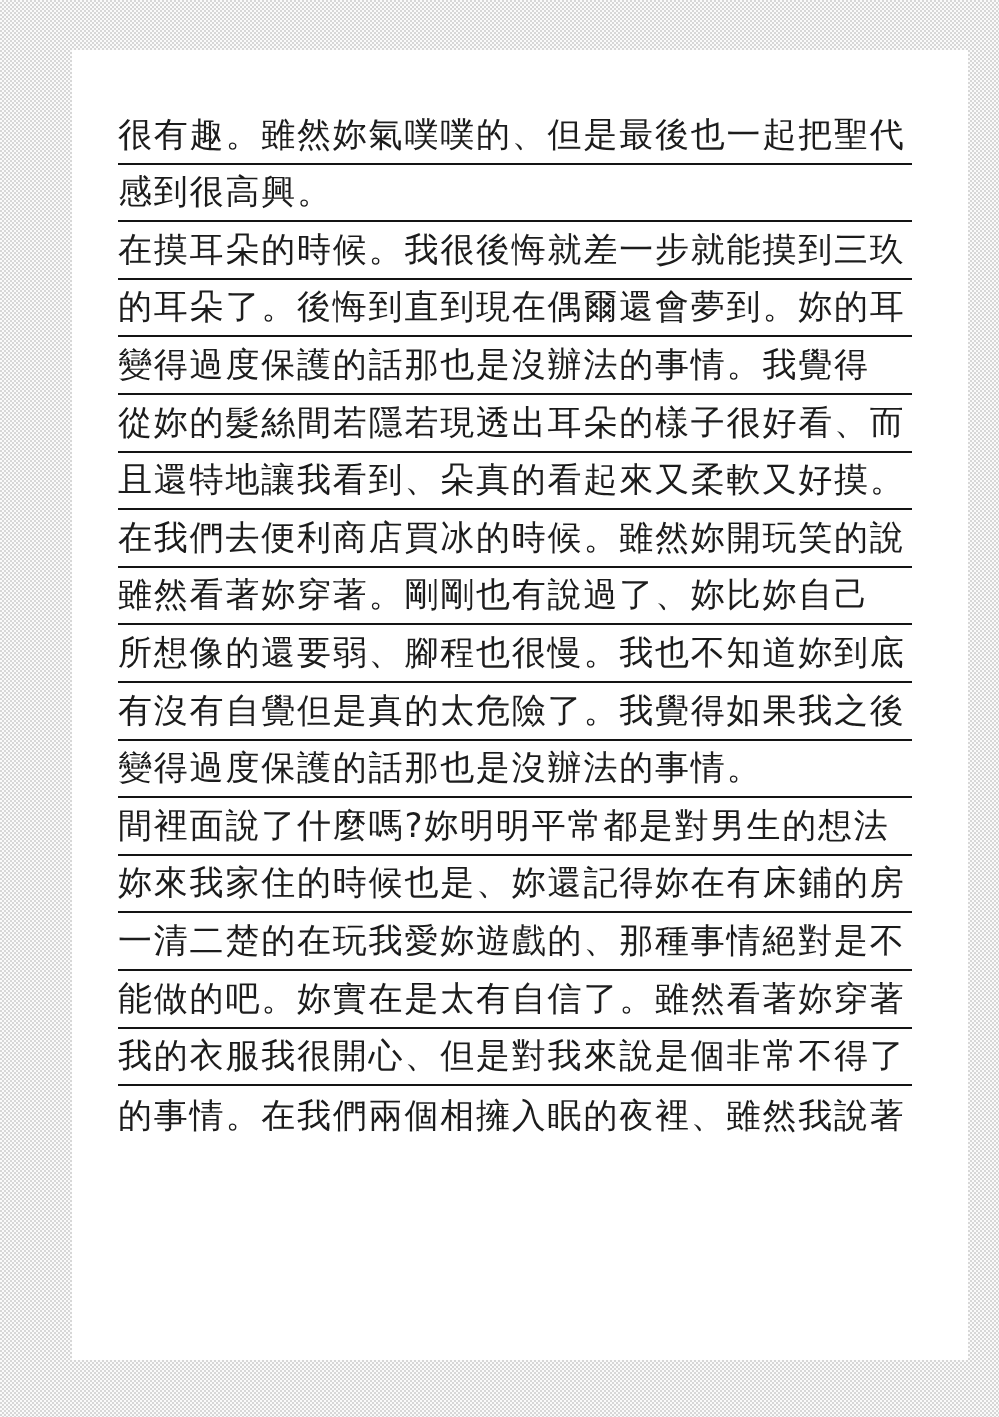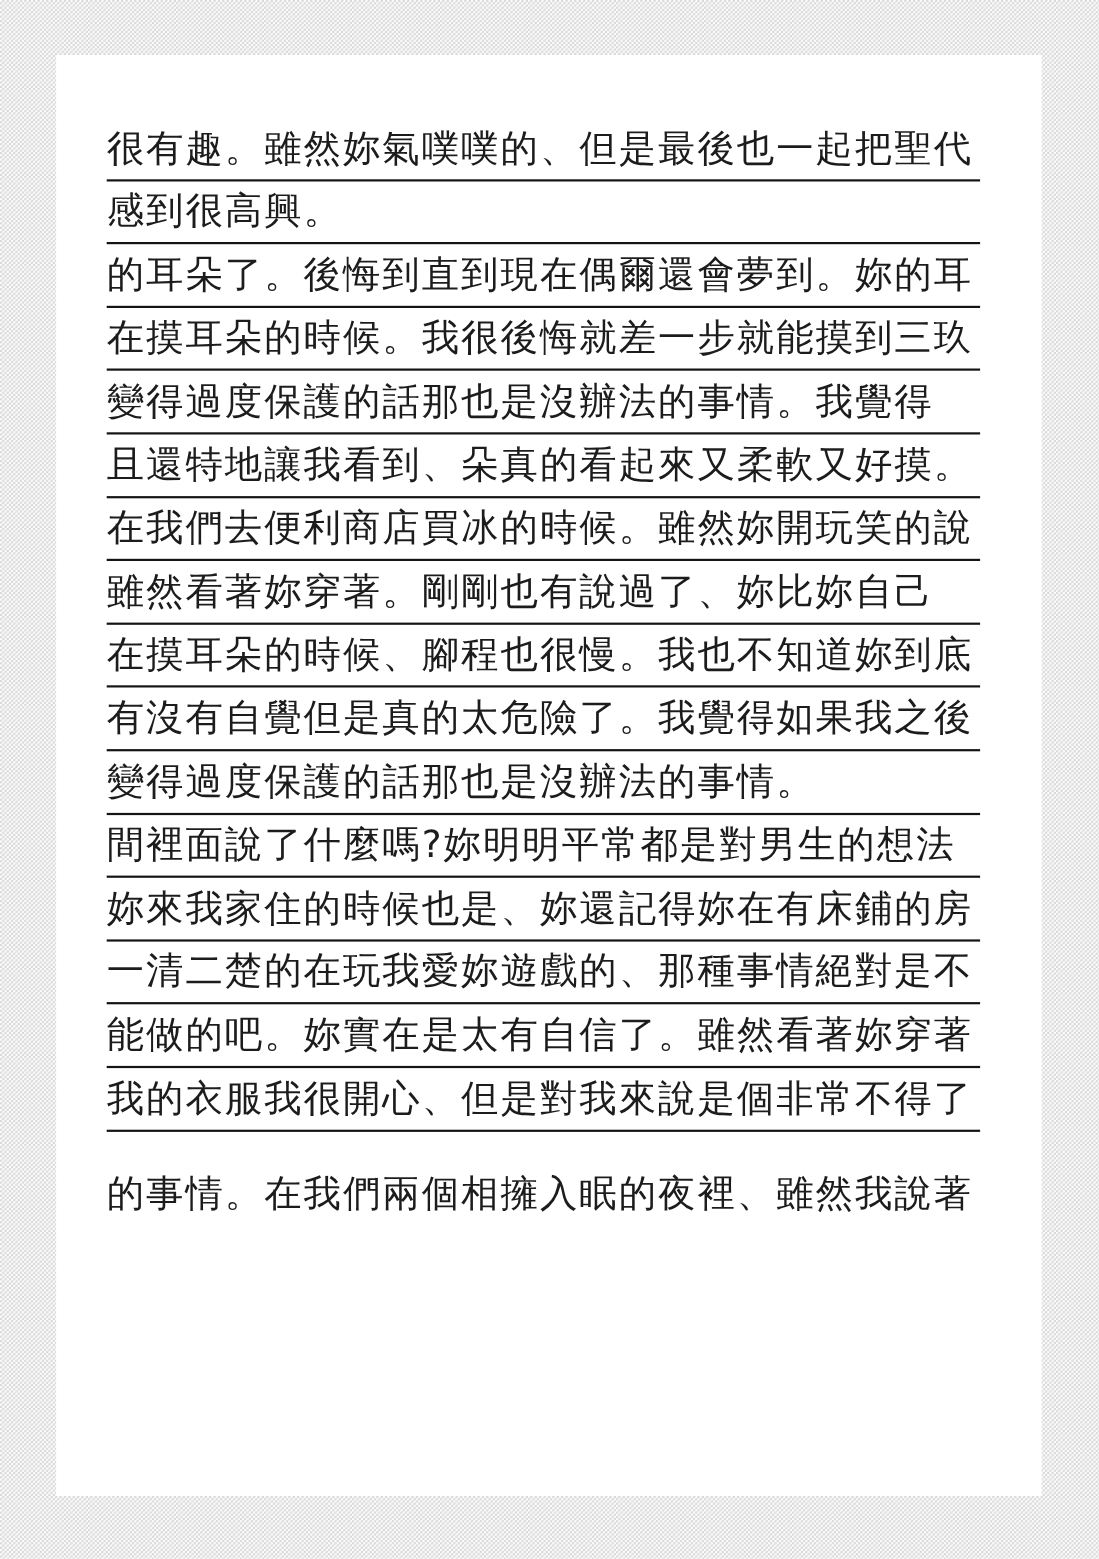--- a/index.html
+++ b/index.html
@@ -18,21 +18,21 @@
     height: 1417px;
     background-color: #fafafa;
     background-image:
       linear-gradient(45deg, #d7d7d7 25%, transparent 25%, transparent 75%, #d7d7d7 75%),
       linear-gradient(45deg, #d7d7d7 25%, transparent 25%, transparent 75%, #d7d7d7 75%);
     background-size: 4px 4px;
     background-position: 0 0, 2px 2px;
   }
   .paper {
     position: absolute;
-    left: 51px;
+    left: 72px;
     top: 50px;
     width: 896px;
     height: 1310px;
     background: #ffffff;
   }
   .text-area {
     position: absolute;
     left: 46px;
     right: 56px;
     top: 57px;
@@ -45,38 +45,38 @@
     align-items: flex-end;
     padding-bottom: 5px;
     font-size: 34px;
     letter-spacing: 1.8px;
     color: #1c1c1c;
     white-space: nowrap;
     overflow: hidden;
   }
   .line.no-rule {
     border-bottom: none;
-    margin-top: 27px;
   }
 </style>
 </head>
 <body>
 
 <div class="backdrop">
   <div class="paper">
     <div class="text-area">
       <div class="line">很有趣。雖然妳氣噗噗的、但是最後也一起把聖代</div>
       <div class="line">感到很高興。</div>
+      <div class="line">在摸耳朵的時候。我很後悔就差一步就能摸到三玖</div>
       <div class="line">的耳朵了。後悔到直到現在偶爾還會夢到。妳的耳</div>
-      <div class="line">在摸耳朵的時候。我很後悔就差一步就能摸到三玖</div>
       <div class="line">變得過度保護的話那也是沒辦法的事情。我覺得</div>
+      <div class="line">從妳的髮絲間若隱若現透出耳朵的樣子很好看、而</div>
       <div class="line">且還特地讓我看到、朵真的看起來又柔軟又好摸。</div>
       <div class="line">在我們去便利商店買冰的時候。雖然妳開玩笑的說</div>
       <div class="line">雖然看著妳穿著。剛剛也有說過了、妳比妳自己</div>
-      <div class="line">在摸耳朵的時候、腳程也很慢。我也不知道妳到底</div>
+      <div class="line">所想像的還要弱、腳程也很慢。我也不知道妳到底</div>
       <div class="line">有沒有自覺但是真的太危險了。我覺得如果我之後</div>
       <div class="line">變得過度保護的話那也是沒辦法的事情。</div>
       <div class="line">間裡面說了什麼嗎?妳明明平常都是對男生的想法</div>
       <div class="line">妳來我家住的時候也是、妳還記得妳在有床鋪的房</div>
       <div class="line">一清二楚的在玩我愛妳遊戲的、那種事情絕對是不</div>
       <div class="line">能做的吧。妳實在是太有自信了。雖然看著妳穿著</div>
       <div class="line">我的衣服我很開心、但是對我來說是個非常不得了</div>
       <div class="line no-rule">的事情。在我們兩個相擁入眠的夜裡、雖然我說著</div>
     </div>
   </div>

